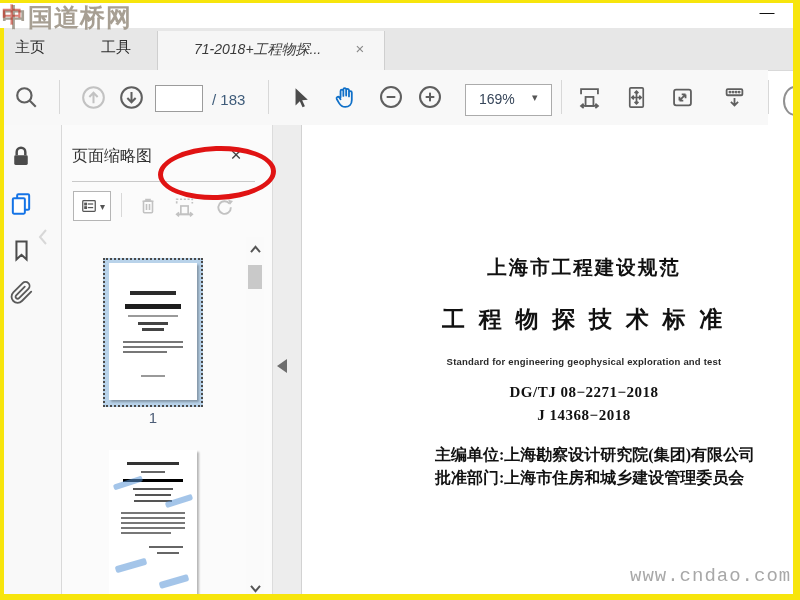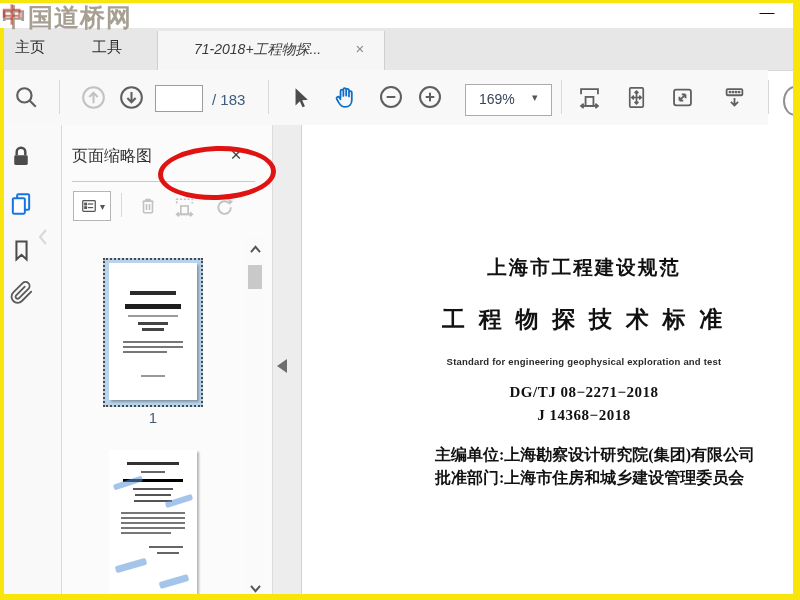--- a/index.html
+++ b/index.html
@@ -85,21 +85,21 @@
 <body>
 
 <div class="ab titlebar">
   <div class="ab wm-tl">中国道桥网</div>
   <div class="ab wm-accent">中</div>
   <div class="ab minimize">—</div>
 </div>
 
 <div class="ab tabbar">
   <div class="ab tab-label" style="left:15px;">主页</div>
-  <div class="ab tab-label" style="left:92px;">工具</div>
+  <div class="ab tab-label" style="left:101px;">工具</div>
   <div class="ab doc-tab">
     <div class="ab doc-tab-label">71-2018+工程物探...</div>
     <div class="ab tab-close">×</div>
   </div>
 </div>
 
 <div class="ab toolbar">
   <div class="ab ticon icon-gray" style="left:12px;">
     <svg width="26" height="26" viewBox="0 0 24 24" fill="none" stroke="currentColor" stroke-width="2">
         <circle cx="10.5" cy="10.5" r="6.6"></circle>
@@ -305,18 +305,19 @@
 </div>
 
 <div class="ab viewport">
   <div class="ab centerline doc-heading">上海市工程建设规范</div>
   <div class="ab centerline doc-title">工 程 物 探 技 术 标 准</div>
   <div class="ab centerline doc-sub">Standard for engineering geophysical exploration and test</div>
   <div class="ab centerline doc-code1">DG/TJ 08−2271−2018</div>
   <div class="ab centerline doc-code2">J 14368−2018</div>
   <div class="ab doc-info" style="top:320px;">主编单位:上海勘察设计研究院(集团)有限公司</div>
   <div class="ab doc-info" style="top:343px;">批准部门:上海市住房和城乡建设管理委员会</div>
+  <div class="ab wm-br">www.cndao.com</div>
 </div>
 
 <div class="stripe" style="left:0;top:0;width:800px;height:3px;"></div>
 <div class="stripe" style="left:0;top:28px;width:4px;height:572px;"></div>
 <div class="stripe" style="left:793px;top:0;width:7px;height:600px;"></div>
 <div class="stripe" style="left:0;top:594px;width:800px;height:6px;"></div>
 
 </body></html>

